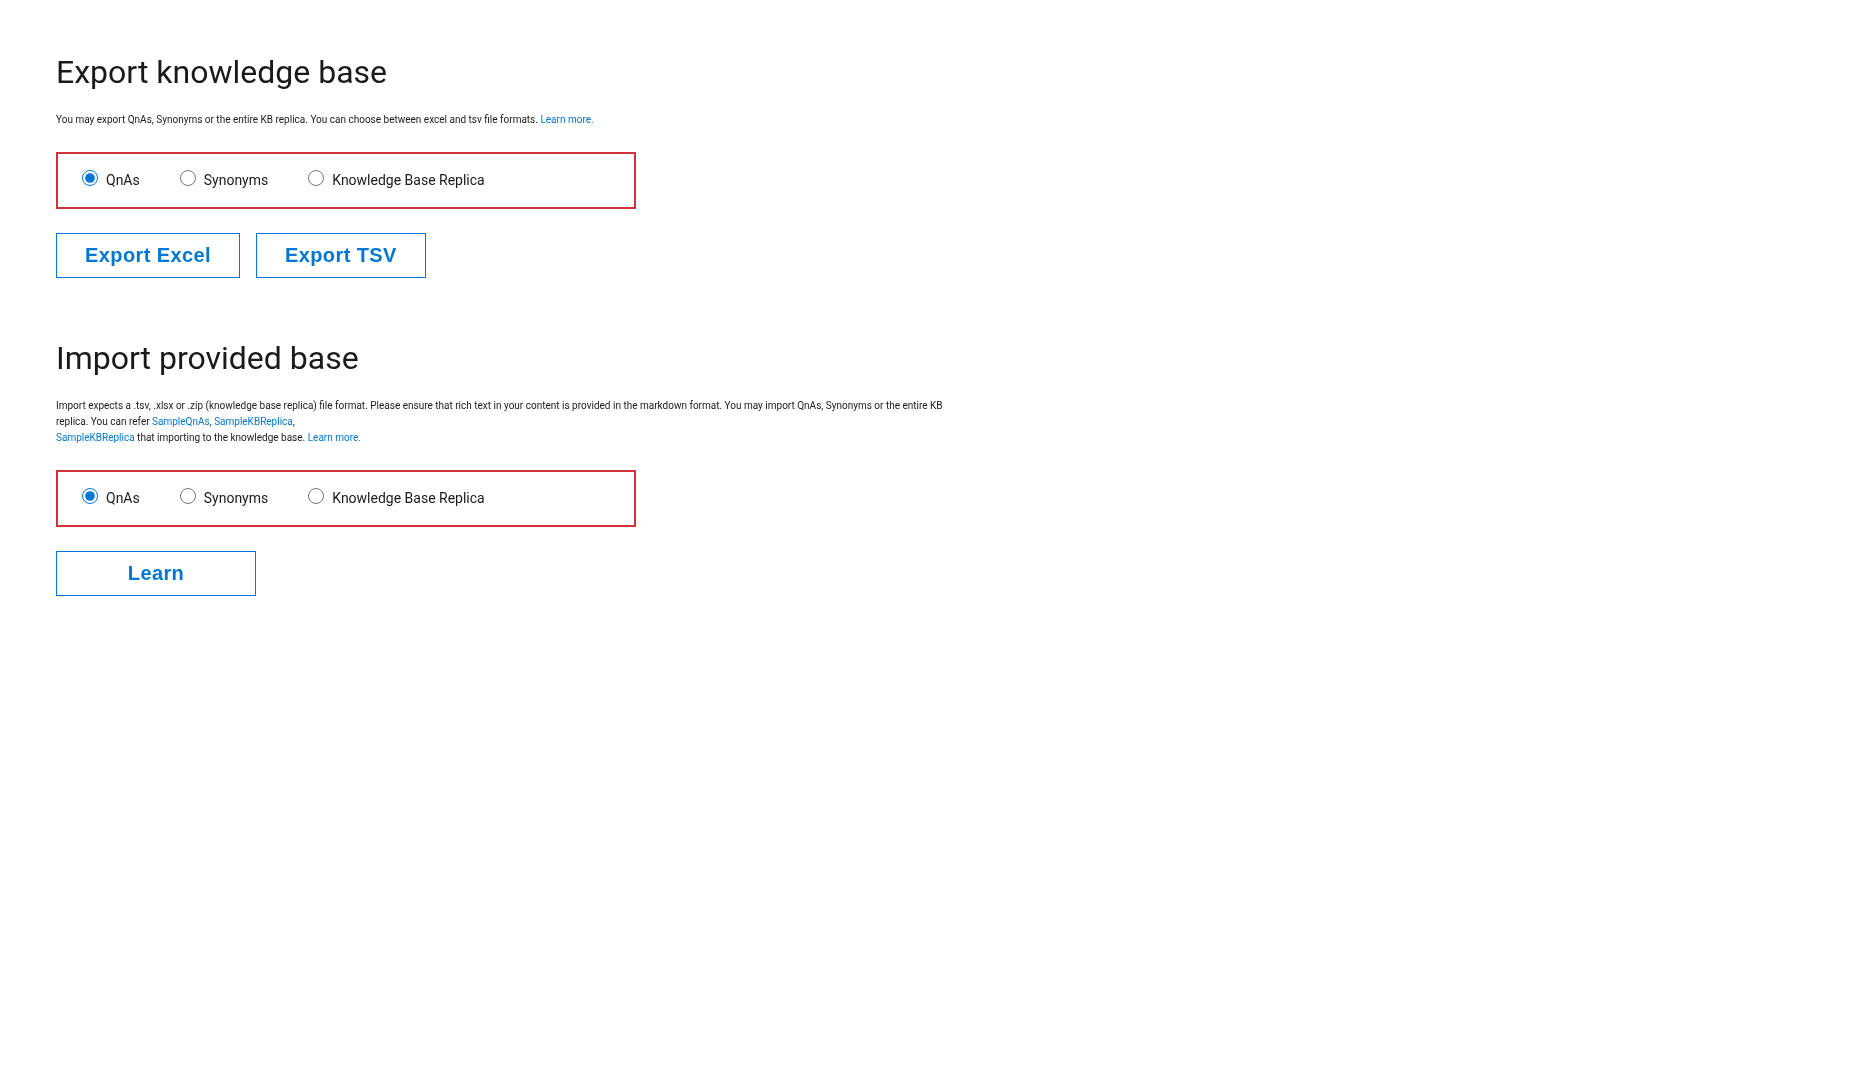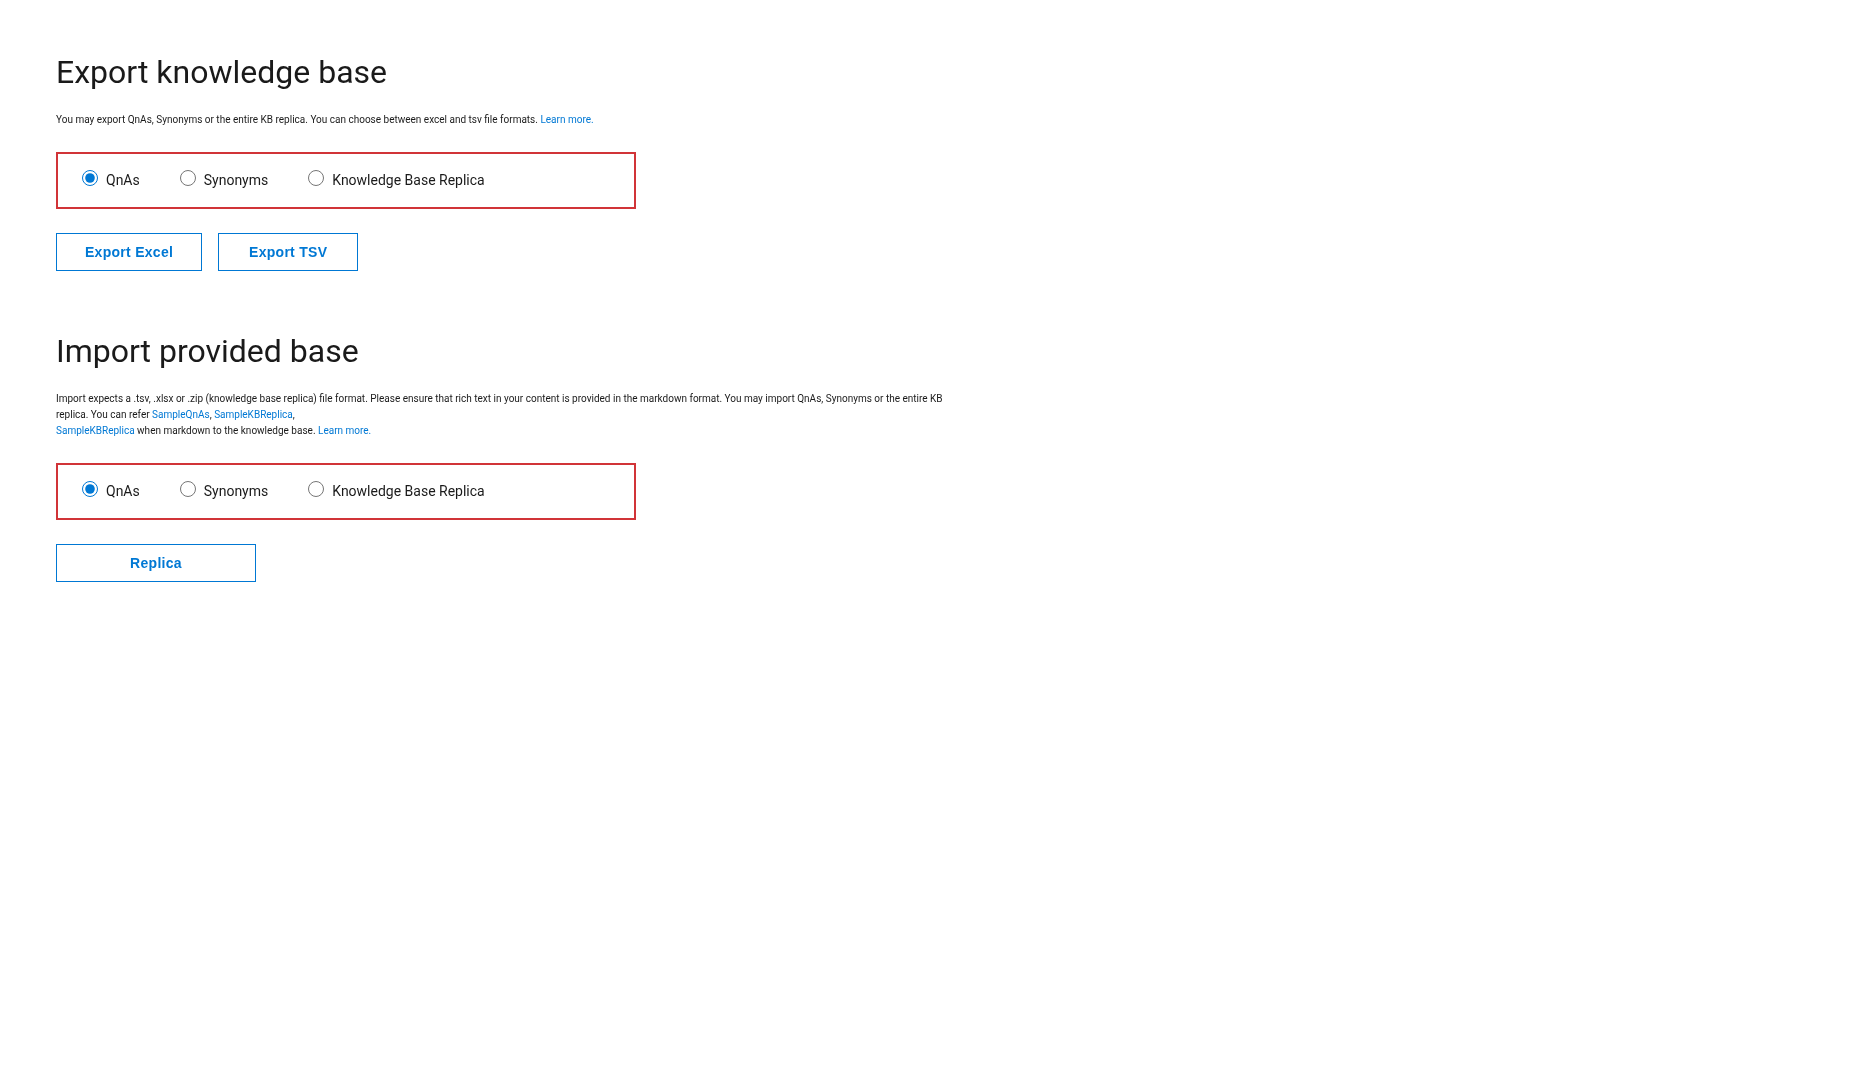--- a/index.html
+++ b/index.html
@@ -66,21 +66,21 @@
       cursor: pointer;
     }
 
     .button-group {
       display: flex;
       gap: 16px;
     }
 
     .btn {
       padding: 10px 28px;
-      font-size: 14px;
+      font-size: 20px;
       font-weight: 700;
       color: #0078d4;
       background: #ffffff;
       border: 1.5px solid #0078d4;
       cursor: pointer;
       letter-spacing: 0.02em;
       min-width: 140px;
     }
 
     .import-btn {
@@ -118,35 +118,35 @@
   </div>
 </div>
 
 <div class="section">
   <h1 class="section-title">Import provided base</h1>
   <p class="section-desc">
     <span>Import expects a .tsv, .xlsx or .zip (knowledge base replica) file format. Please ensure that rich text in your content is provided in the markdown format. You may import QnAs, Synonyms or the entire KB replica. You can refer</span>
     <a class="link" href="#">SampleQnAs</a>,
     <a class="link" href="#">SampleKBReplica</a>,<br>
     <a class="link" href="#">SampleKBReplica</a>
-    <span>when markdown to the knowledge base.</span>
+    <span>that importing to the knowledge base.</span>
     <a class="link" href="#">Learn more.</a>
   </p>
 
   <div class="radio-group-box">
     <label class="radio-item">
       <input type="radio" name="import-type" checked="" style="">
       <span>QnAs</span>
     </label>
     <label class="radio-item">
       <input type="radio" name="import-type" style="">
       <span>Synonyms</span>
     </label>
     <label class="radio-item">
       <input type="radio" name="import-type" style="">
       <span>Knowledge Base Replica</span>
     </label>
   </div>
 
   <div class="button-group">
-    <button class="btn import-btn">Replica</button>
+    <button class="btn import-btn">Learn</button>
   </div>
 </div>
 
 </body></html>

